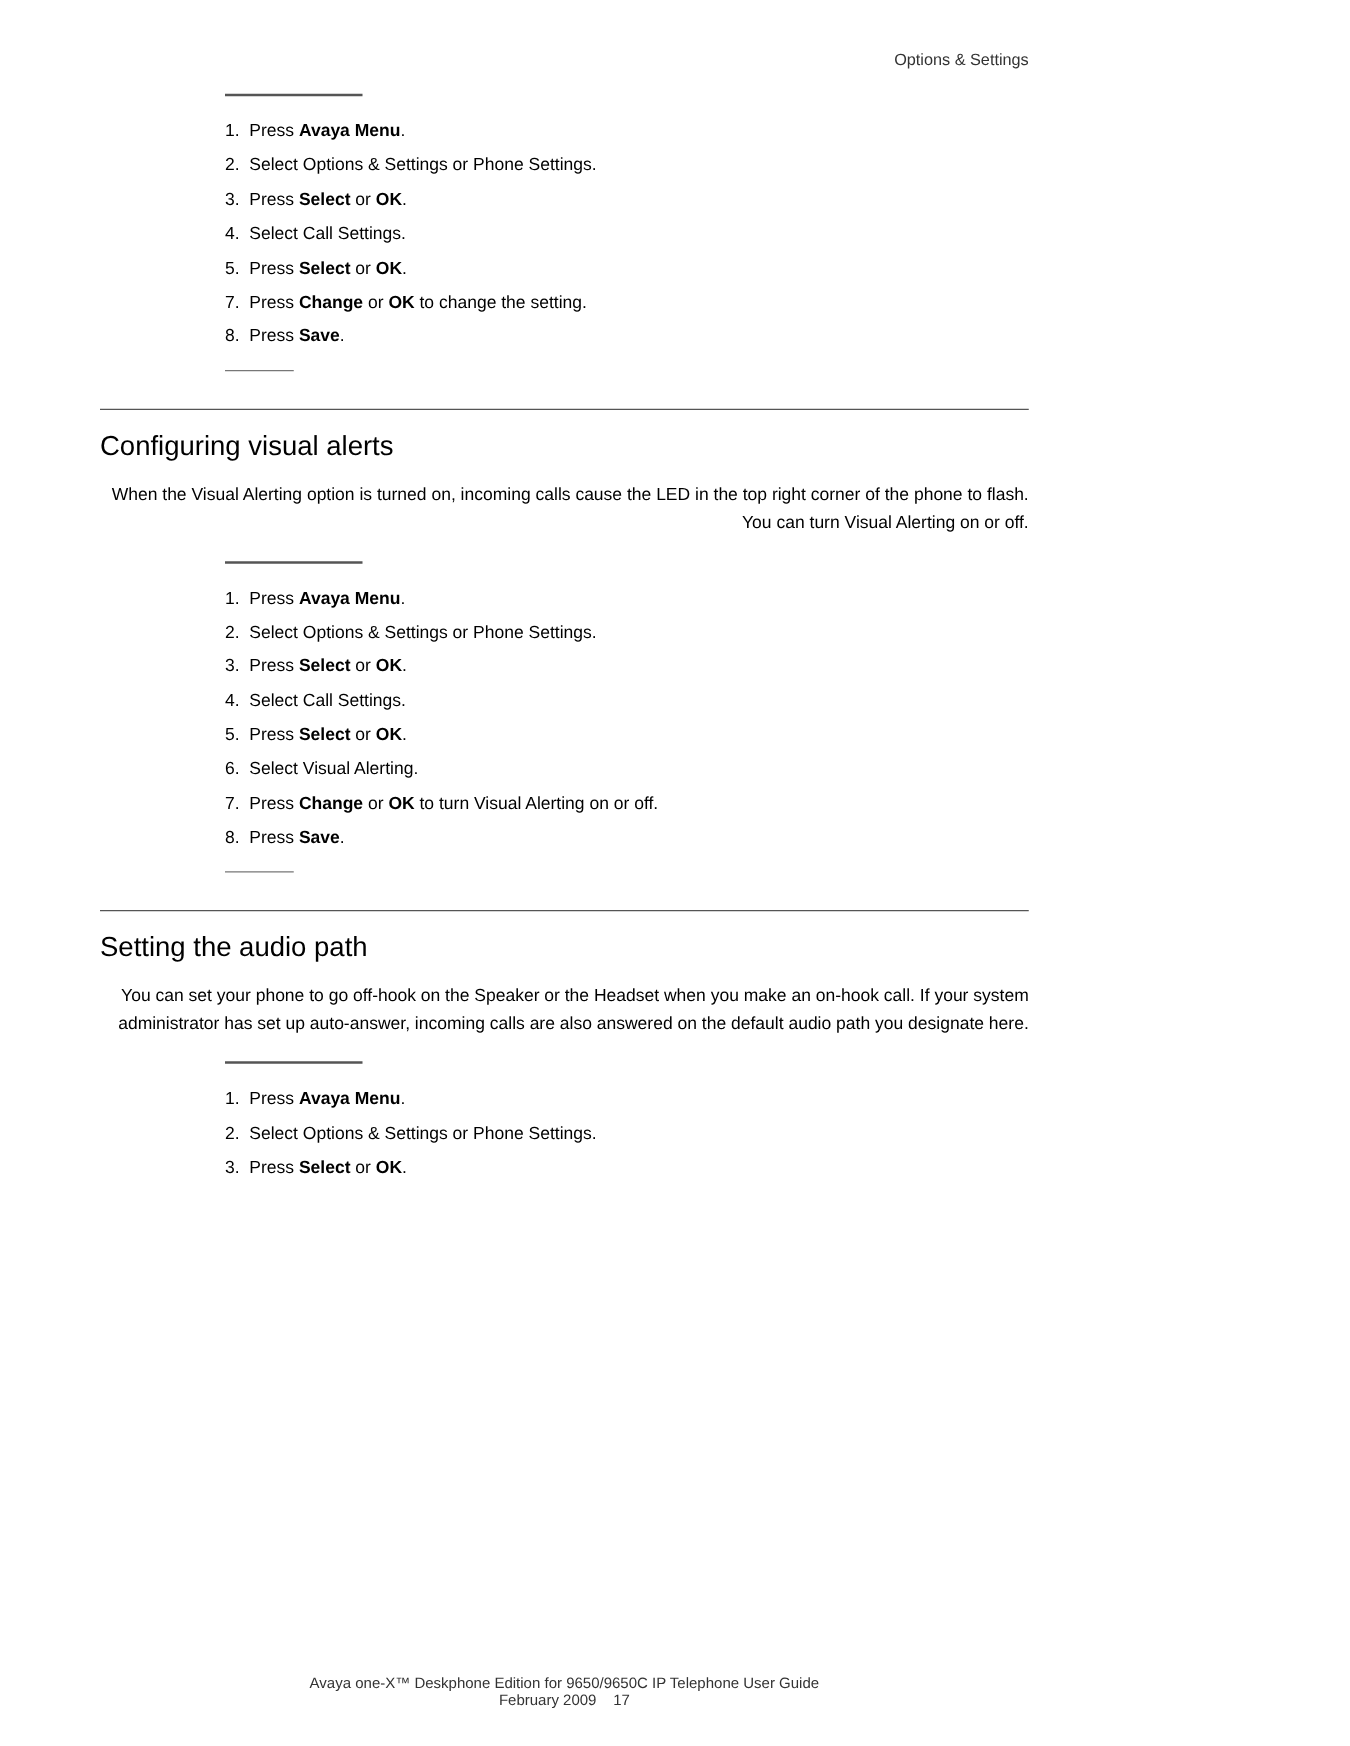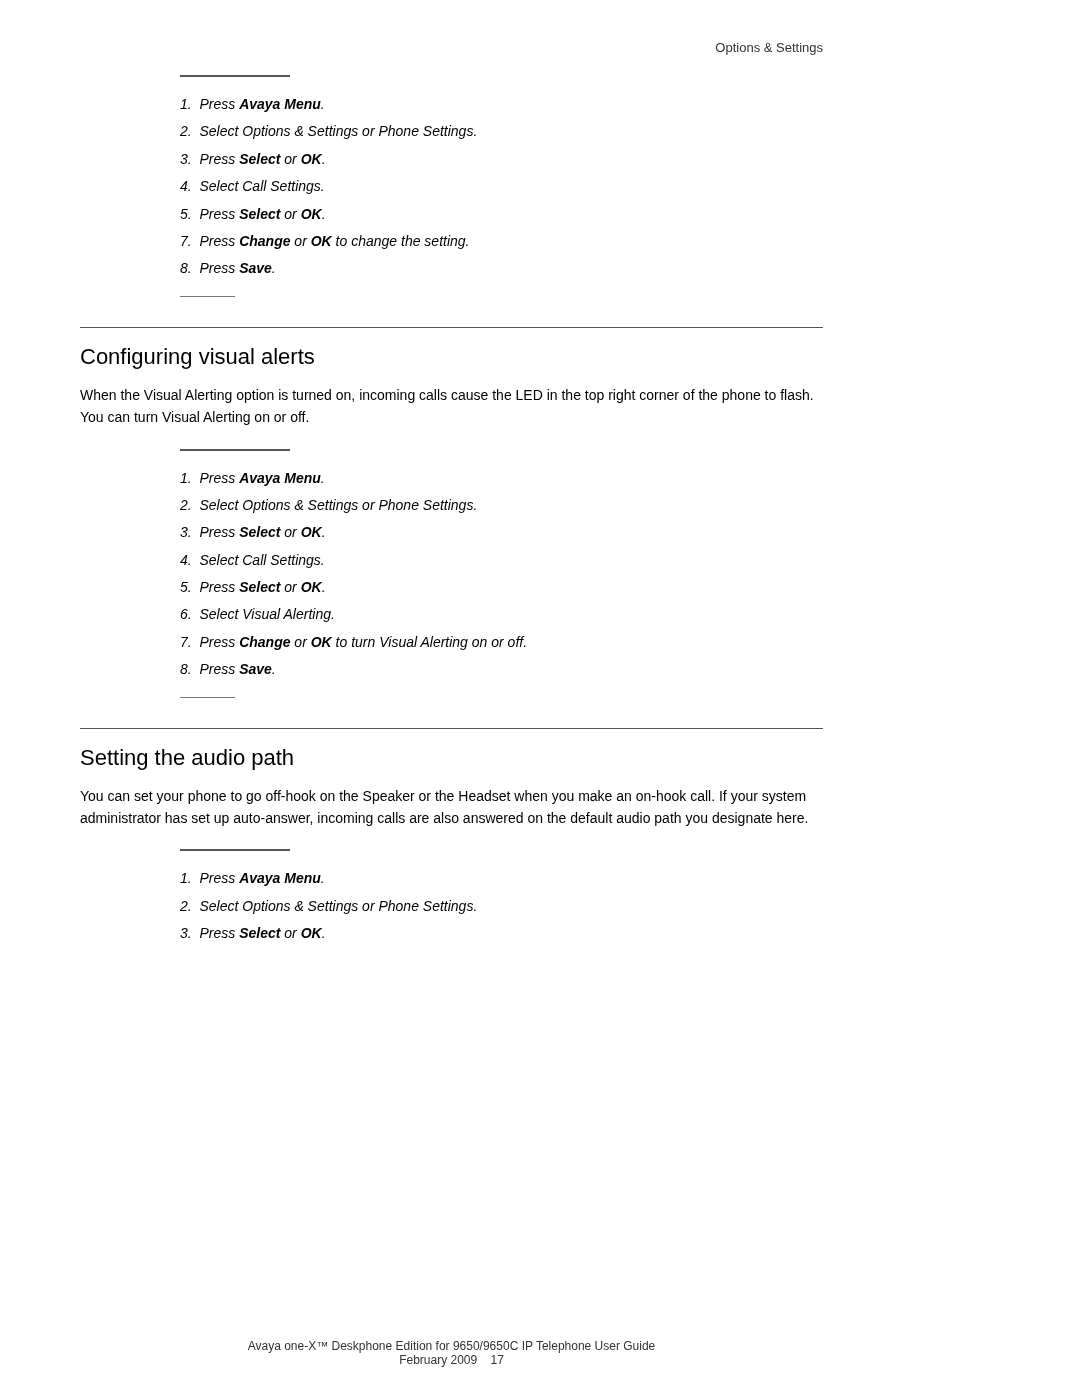--- a/index.html
+++ b/index.html
@@ -36,21 +36,20 @@
       border: none;
       border-top: 2px solid #555;
       width: 110px;
       margin-bottom: 16px;
     }
 
     ol.steps {
       margin-left: 0;
       padding-left: 0;
       list-style: none;
-      font-style: italic;
     }
 
     ol.steps li {
       margin-bottom: 5px;
       font-size: 14px;
       line-height: 1.6;
     }
 
     .section-divider {
       border: none;
@@ -63,20 +62,21 @@
       font-weight: normal;
       margin-bottom: 14px;
       margin-top: 4px;
     }
 
     .section-description {
       font-size: 14px;
       line-height: 1.6;
       margin-bottom: 20px;
       max-width: 750px;
+      text-align: right;
     }
 
     .step-block {
       margin-left: 100px;
     }
 
     .bottom-rule-short {
       border: none;
       border-top: 1.5px solid #777;
       width: 55px;

